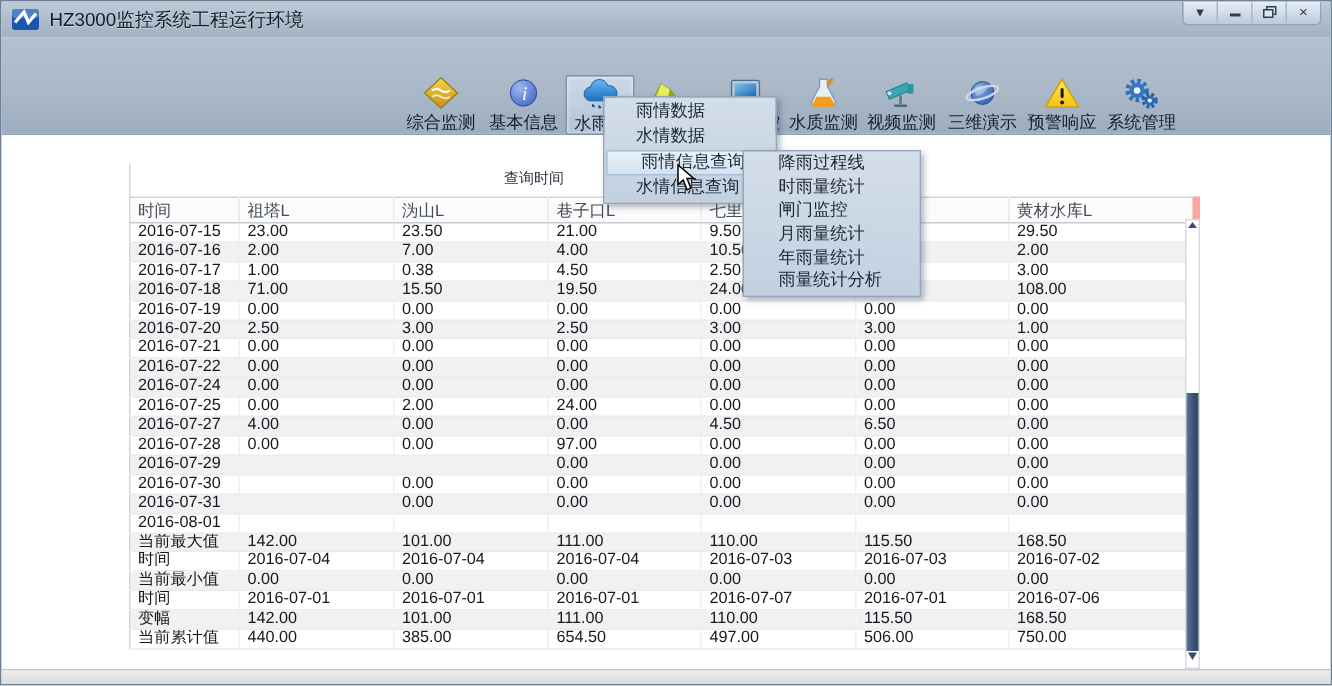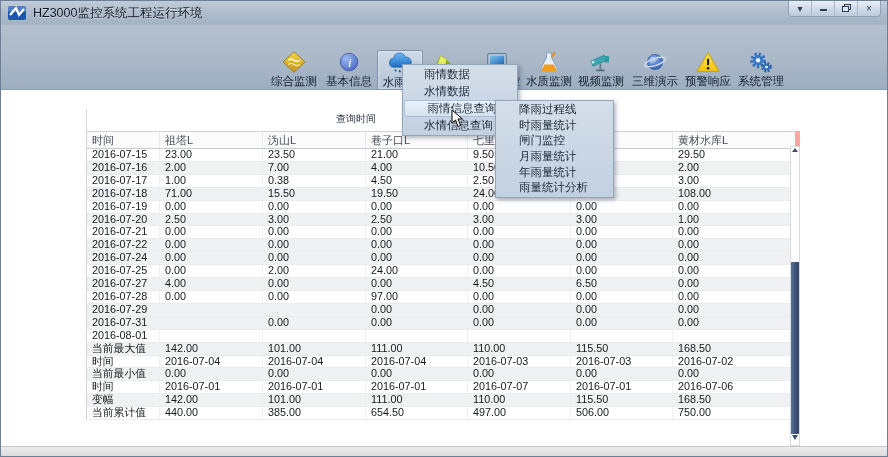--- a/index.html
+++ b/index.html
@@ -397,20 +397,29 @@
           </tr>
           <tr class="odd">
             <td>2016-07-29</td>
             <td></td>
             <td></td>
             <td>0.00</td>
             <td>0.00</td>
             <td>0.00</td>
             <td>0.00</td>
           </tr>
+          <tr>
+            <td>2016-07-30</td>
+            <td></td>
+            <td>0.00</td>
+            <td>0.00</td>
+            <td>0.00</td>
+            <td>0.00</td>
+            <td>0.00</td>
+          </tr>
           <tr class="odd">
             <td>2016-07-31</td>
             <td></td>
             <td>0.00</td>
             <td>0.00</td>
             <td>0.00</td>
             <td>0.00</td>
             <td>0.00</td>
           </tr>
           <tr>

